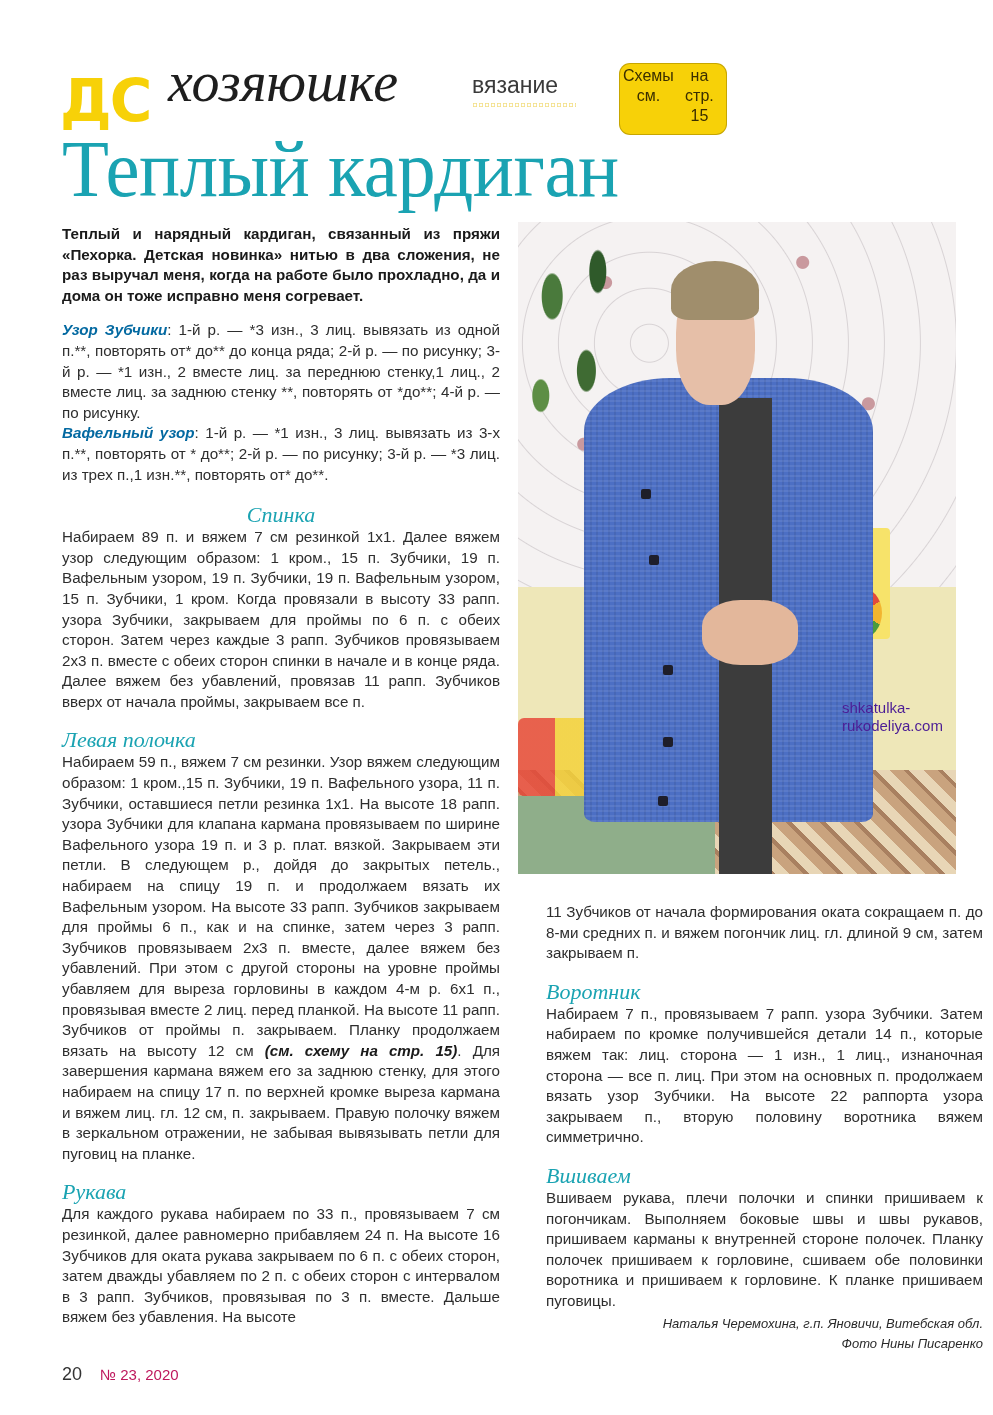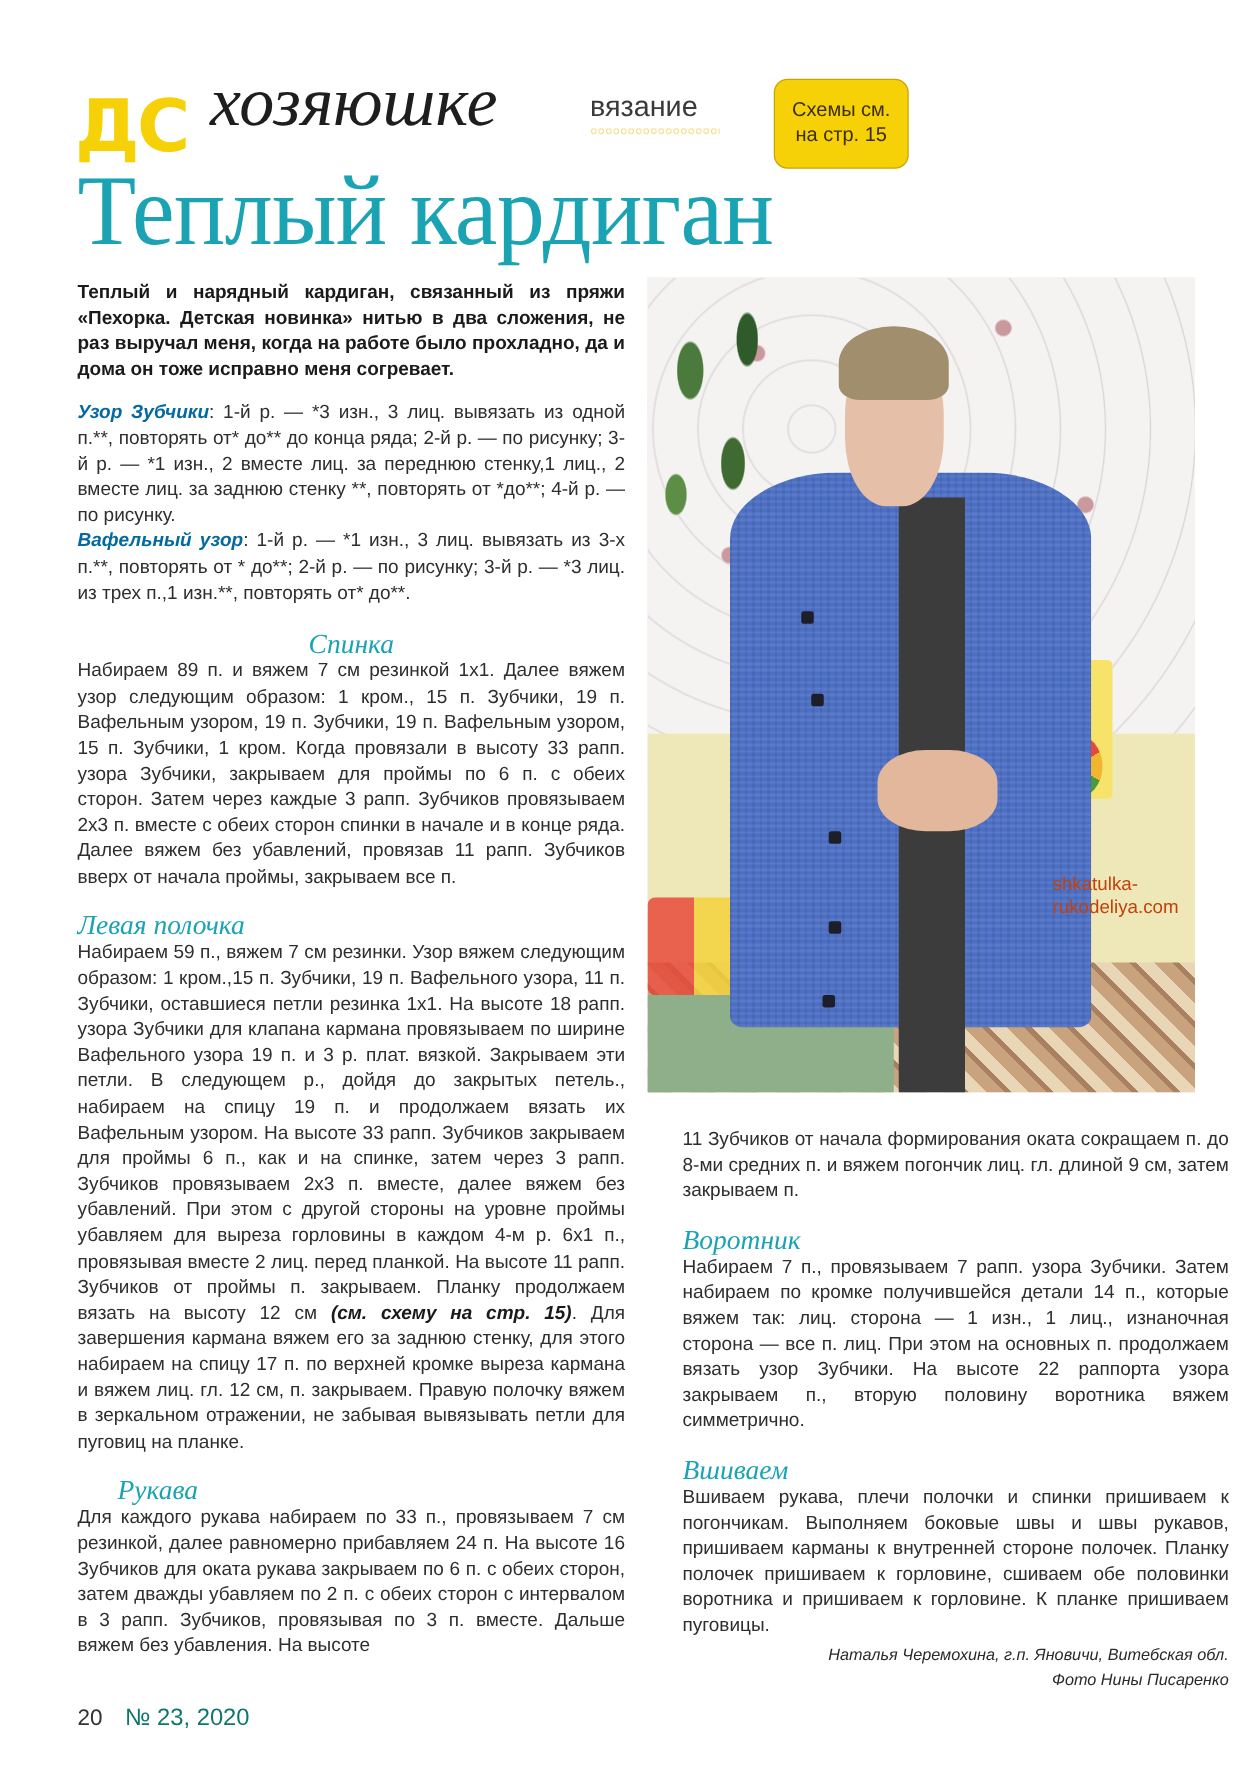--- a/index.html
+++ b/index.html
@@ -7,21 +7,21 @@
   .abs { position:absolute; }
 
   
   .brand-ds { left:60px; top:71px; font-family:"DejaVu Sans", sans-serif; font-weight:bold; font-size:58px; color:#f7d108; letter-spacing:-2px; line-height:60px; }
   .brand-name { left:168px; top:52px; font-family:"Liberation Serif", serif; font-style:italic; font-size:56px; color:#1e1e1e; line-height:60px; }
   .brand-section { left:472px; top:72px; font-family:"Liberation Sans", sans-serif; font-size:23px; color:#3a3a3a; line-height:26px; }
   .brand-underline { left:472px; top:102px; width:104px; height:6px;
      background-image: radial-gradient(circle, transparent 1.5px, #f3e08a 1.6px, #f3e08a 2.4px, transparent 2.5px);
      background-size:6px 6px; }
   .badge { left:622px; top:66px; width:102px; height:66px; background:#f7d108; border-radius:8px;
-     box-shadow:0 0 0 2px #f7d108, 0 0 0 3px #c7a600; text-align:center; font-family:"Liberation Sans", sans-serif; font-size:16px; line-height:20px; color:#3a2e00; display:flex; flex-direction:column; justify-content:center; }
+     box-shadow:0 0 0 2px #f7d108, 0 0 0 3px #c7a600; text-align:center; font-family:"Liberation Sans", sans-serif; font-size:16px; line-height:20px; color:#3a2e00; display:flex; flex-direction:row; justify-content:center; }
   .title { left:62px; top:124px; font-family:"Liberation Serif", serif; font-size:80px; color:#1aa3b2; line-height:90px; letter-spacing:-0.5px; transform:scaleX(0.96); transform-origin:left; }
 
   
   .col-left { left:62px; top:224px; width:438px; }
   .col-right { left:520px; top:902px; width:437px;margin-left:26px; }
   .lead { font-weight:bold; font-size:15.2px; line-height:20.6px; color:#1a1a1a; text-align:justify; margin:0 0 14px 0; }
   .para { font-size:15.2px; line-height:20.6px; color:#2e2e2e; text-align:justify; margin:0; }
   .para b.term { font-style:italic; font-weight:bold; color:#0369a1; }
   .para b.ref { font-style:italic; font-weight:bold; color:#1a1a1a; }
   .sec-head { font-family:"Liberation Serif", serif; font-style:italic; font-size:22px; color:#1aa3b2; line-height:24px; margin:14px 0 0 0; }
@@ -54,25 +54,25 @@
      background: linear-gradient(90deg, #e74a3a 0 30%, #f4d23b 30% 60%, #f29ac0 60% 75%, #3e6fbd 75% 100%); opacity:.85; border-radius:6px; }
   .person-head { position:absolute; left:36%; top:8%; width:18%; height:20%; background:#e6bfa8; border-radius:45% 45% 42% 42%; }
   .person-hair { position:absolute; left:35%; top:6%; width:20%; height:9%; background:#a08e6c; border-radius:50% 50% 20% 20%; }
   .cardigan { position:absolute; left:15%; top:24%; width:66%; height:68%; background:#4c6fc4;
      border-radius:30% 30% 4% 4% / 12% 12% 2% 2%;
      background-image: repeating-linear-gradient(0deg, rgba(255,255,255,.08) 0 2px, transparent 2px 5px),
                        repeating-linear-gradient(90deg, rgba(0,0,0,.07) 0 2px, transparent 2px 6px); }
   .inner-shirt { position:absolute; left:46%; top:27%; width:12%; height:73%; background:#3c3c3c; }
   .hands { position:absolute; left:42%; top:58%; width:22%; height:10%; background:#e3b79b; border-radius:40%; }
   .button-dot { position:absolute; width:10px; height:10px; background:#1e1e2a; border-radius:2px; }
-  .watermark { left:800px; top:699px; font-size:15px; color:#c2410c; line-height:18px;padding-left:42px; }
+  .watermark { left:800px; top:699px; font-size:15px; color:#4c1d95; line-height:18px;padding-left:42px; }
 
   
   .folio { left:62px; top:1363px; font-size:18px; color:#333; line-height:22px; }
-  .issue { left:100px; top:1366px; font-size:19px; color:#0f766e; line-height:18px; }
+  .issue { left:100px; top:1366px; font-size:15px; color:#be185d; line-height:18px; }
 </style>
 </head>
 <body>
 
 <div class="abs brand-ds">ДС</div>
 <div class="abs brand-name">хозяюшке</div>
 <div class="abs brand-section">вязание</div>
 <div class="abs brand-underline"></div>
 <div class="abs badge">
   <span>Схемы см.</span>
@@ -85,21 +85,21 @@
 
   <p class="para"><b class="term">Узор Зубчики</b><span>: 1-й р. — *3 изн., 3 лиц. вывязать из одной п.**, повторять от* до** до конца ряда; 2-й р. — по рисунку; 3-й р. — *1 изн., 2 вместе лиц. за переднюю стенку,1 лиц., 2 вместе лиц. за заднюю стенку **, повторять от *до**; 4-й р. — по рисунку.</span></p>
   <p class="para"><b class="term">Вафельный узор</b><span>: 1-й р. — *1 изн., 3 лиц. вывязать из 3-х п.**, повторять от * до**; 2-й р. — по рисунку; 3-й р. — *3 лиц. из трех п.,1 изн.**, повторять от* до**.</span></p>
 
   <h2 class="sec-head" style="font-weight:normal;margin-top:18px;text-align:center;">Спинка</h2>
   <p class="para">Набираем 89 п. и вяжем 7 см резинкой 1х1. Далее вяжем узор следующим образом: 1 кром., 15 п. Зубчики, 19 п. Вафельным узором, 19 п. Зубчики, 19 п. Вафельным узором, 15 п. Зубчики, 1 кром. Когда провязали в высоту 33 рапп. узора Зубчики, закрываем для проймы по 6 п. с обеих сторон. Затем через каждые 3 рапп. Зубчиков провязываем 2х3 п. вместе с обеих сторон спинки в начале и в конце ряда. Далее вяжем без убавлений, провязав 11 рапп. Зубчиков вверх от начала проймы, закрываем все п.</p>
 
   <h2 class="sec-head" style="font-weight:normal;margin-top:16px;">Левая полочка</h2>
   <p class="para"><span>Набираем 59 п., вяжем 7 см резинки. Узор вяжем следующим образом: 1 кром.,15 п. Зубчики, 19 п. Вафельного узора, 11 п. Зубчики, оставшиеся петли резинка 1х1. На высоте 18 рапп. узора Зубчики для клапана кармана провязываем по ширине Вафельного узора 19 п. и 3 р. плат. вязкой. Закрываем эти петли. В следующем р., дойдя до закрытых петель., набираем на спицу 19 п. и продолжаем вязать их Вафельным узором. На высоте 33 рапп. Зубчиков закрываем для проймы 6 п., как и на спинке, затем через 3 рапп. Зубчиков провязываем 2х3 п. вместе, далее вяжем без убавлений. При этом с другой стороны на уровне проймы убавляем для выреза горловины в каждом 4-м р. 6х1 п., провязывая вместе 2 лиц. перед планкой. На высоте 11 рапп. Зубчиков от проймы п. закрываем. Планку продолжаем вязать на высоту 12 см </span><b class="ref">(см. схему на стр. 15)</b><span>. Для завершения кармана вяжем его за заднюю стенку, для этого набираем на спицу 17 п. по верхней кромке выреза кармана и вяжем лиц. гл. 12 см, п. закрываем. Правую полочку вяжем в зеркальном отражении, не забывая вывязывать петли для пуговиц на планке.</span></p>
 
-  <h2 class="sec-head" style="font-weight:normal;margin-top:16px;margin-left:32px;">Рукава</h2>
+  <h2 class="sec-head" style="font-weight:normal;margin-top:16px;">Рукава</h2>
   <p class="para">Для каждого рукава набираем по 33 п., провязываем 7 см резинкой, далее равномерно прибавляем 24 п. На высоте 16 Зубчиков для оката рукава закрываем по 6 п. с обеих сторон, затем дважды убавляем по 2 п. с обеих сторон с интервалом в 3 рапп. Зубчиков, провязывая по 3 п. вместе. Дальше вяжем без убавления. На высоте</p>
 </div>
 
 <div class="abs photo">
   <div class="wallpaper"></div>
   <div class="plant"></div>
   <div class="wall-lower"></div>
   <div class="poster"></div>
   <div class="poster-wheel"></div>
   <div class="floor"></div>

